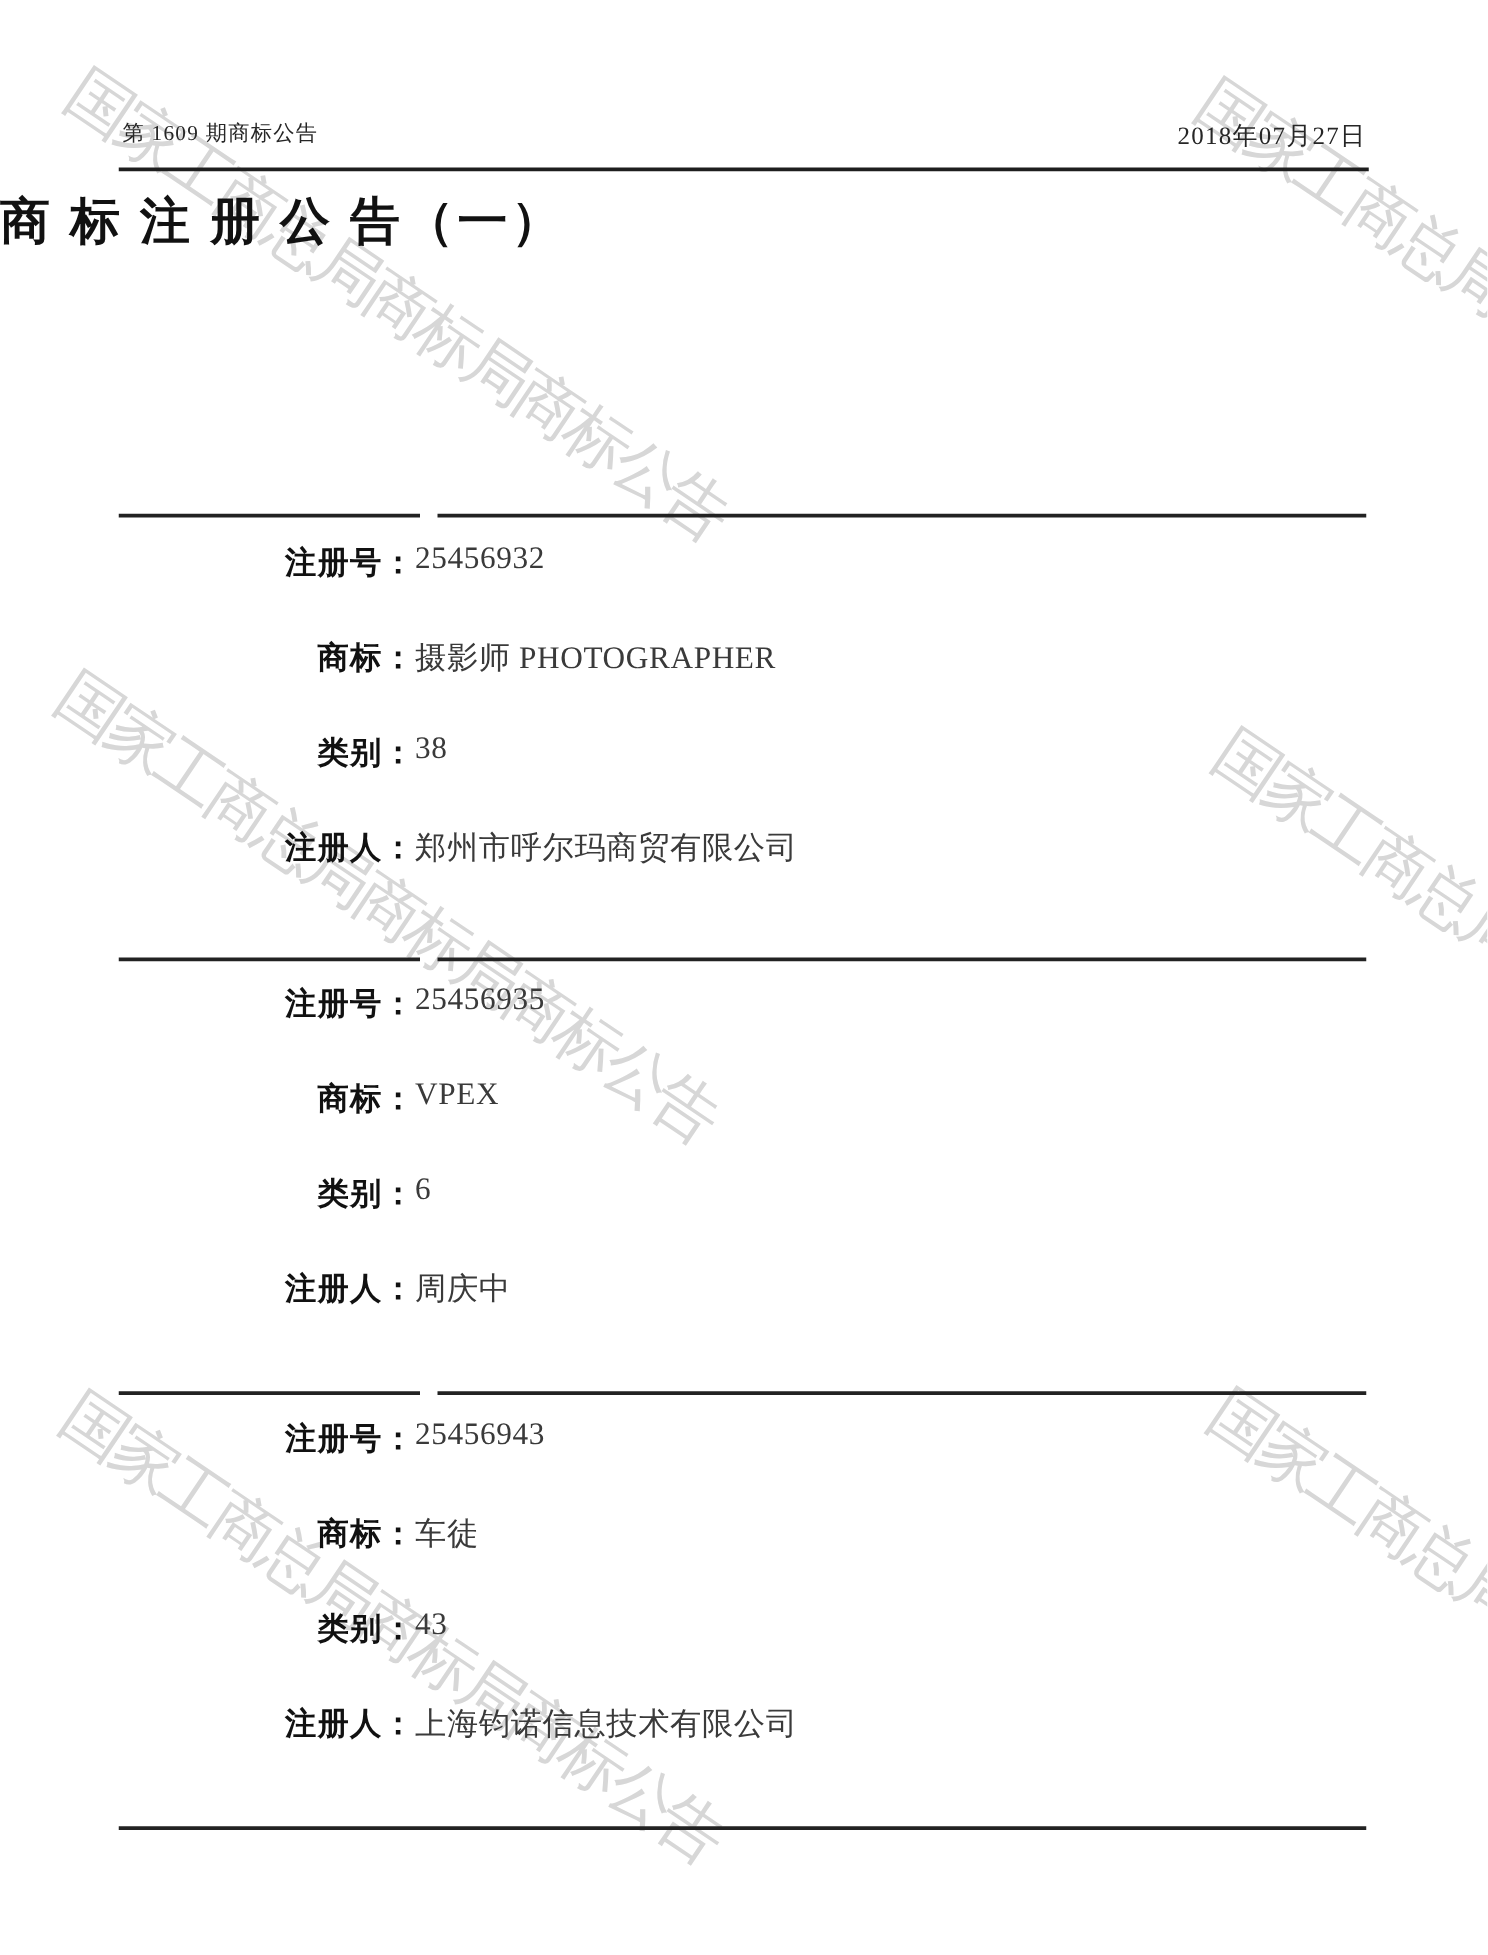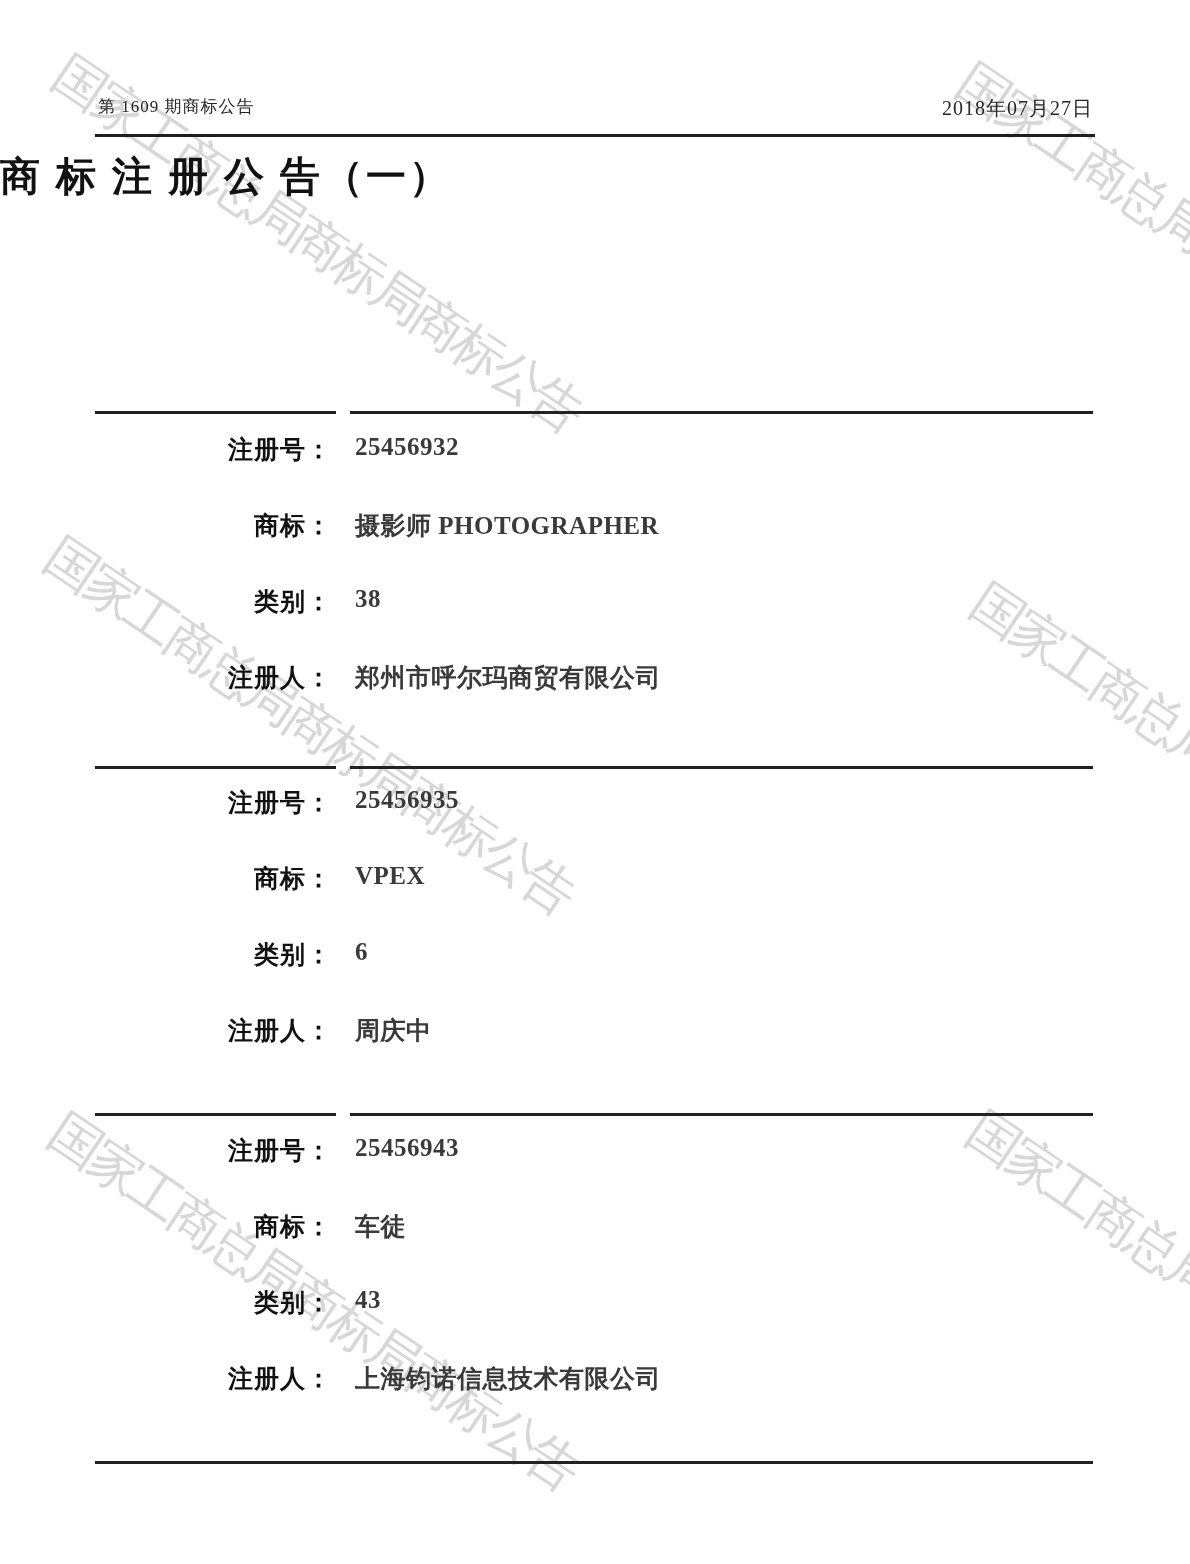--- a/index.html
+++ b/index.html
@@ -72,22 +72,21 @@
   .entry .row {
     display: flex; align-items: flex-start;
     height: 34px; margin-bottom: 42px;
   }
   .entry .label {
     width: 237px; text-align: right;
     font-size: 25px; font-weight: bold; color: #111111;
     letter-spacing: 1px;
   }
   .entry .value {
-    margin-left: 23px;
-    font-size: 25px; color: #3a3a3a; letter-spacing: 0.5px; font-weight: bold;
+    font-size: 25px; color: #3a3a3a; letter-spacing: 0.5px;
   }
 </style>
 </head>
 <body>
 
 <div class="page">
 
   <div class="wm wm1" style="color: rgb(215, 215, 215);">国家工商总局商标局商标公告</div>
   <div class="wm wm2" style="color: rgb(215, 215, 215);">国家工商总局商标局商标公告</div>
   <div class="wm wm3" style="color: rgb(215, 215, 215);">国家工商总局商标局商标公告</div>

